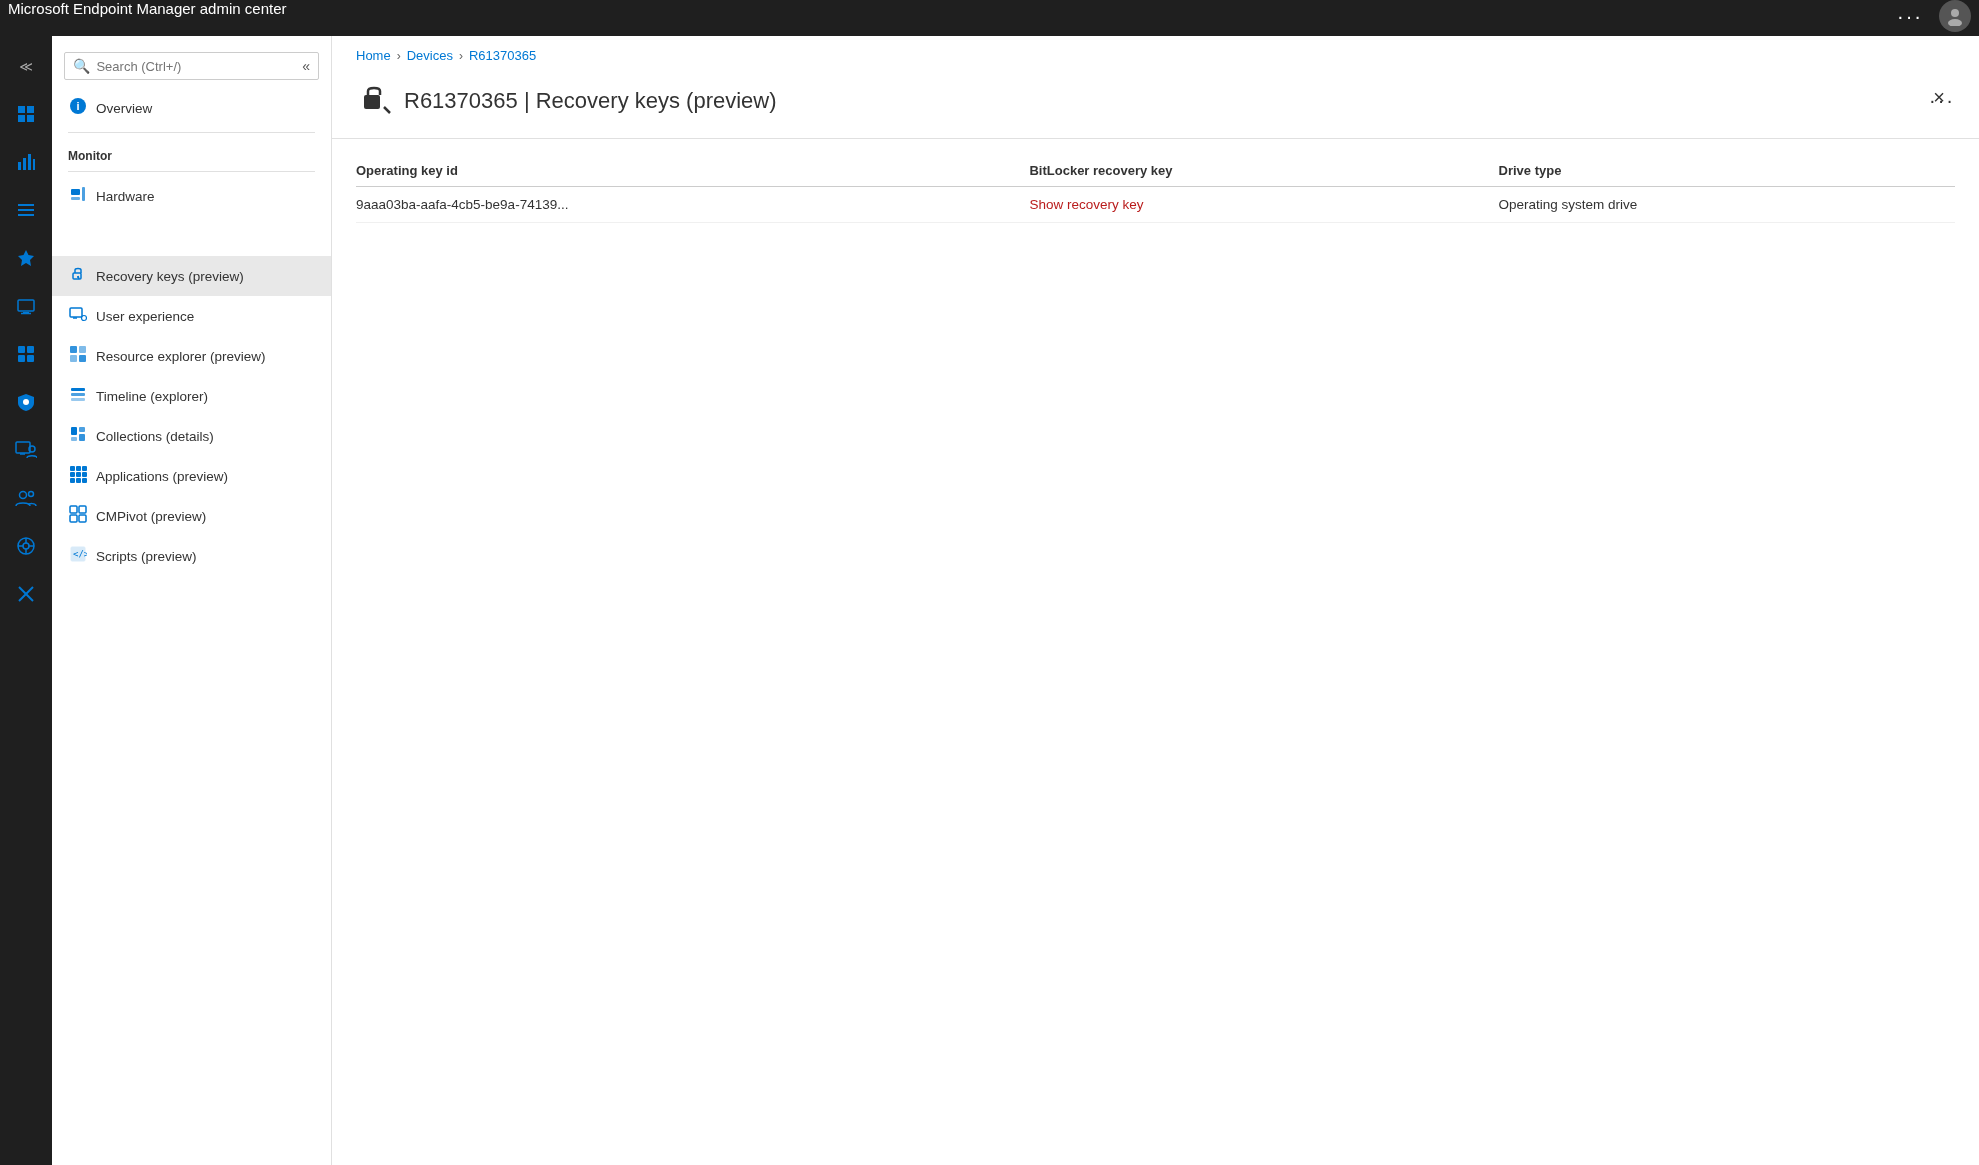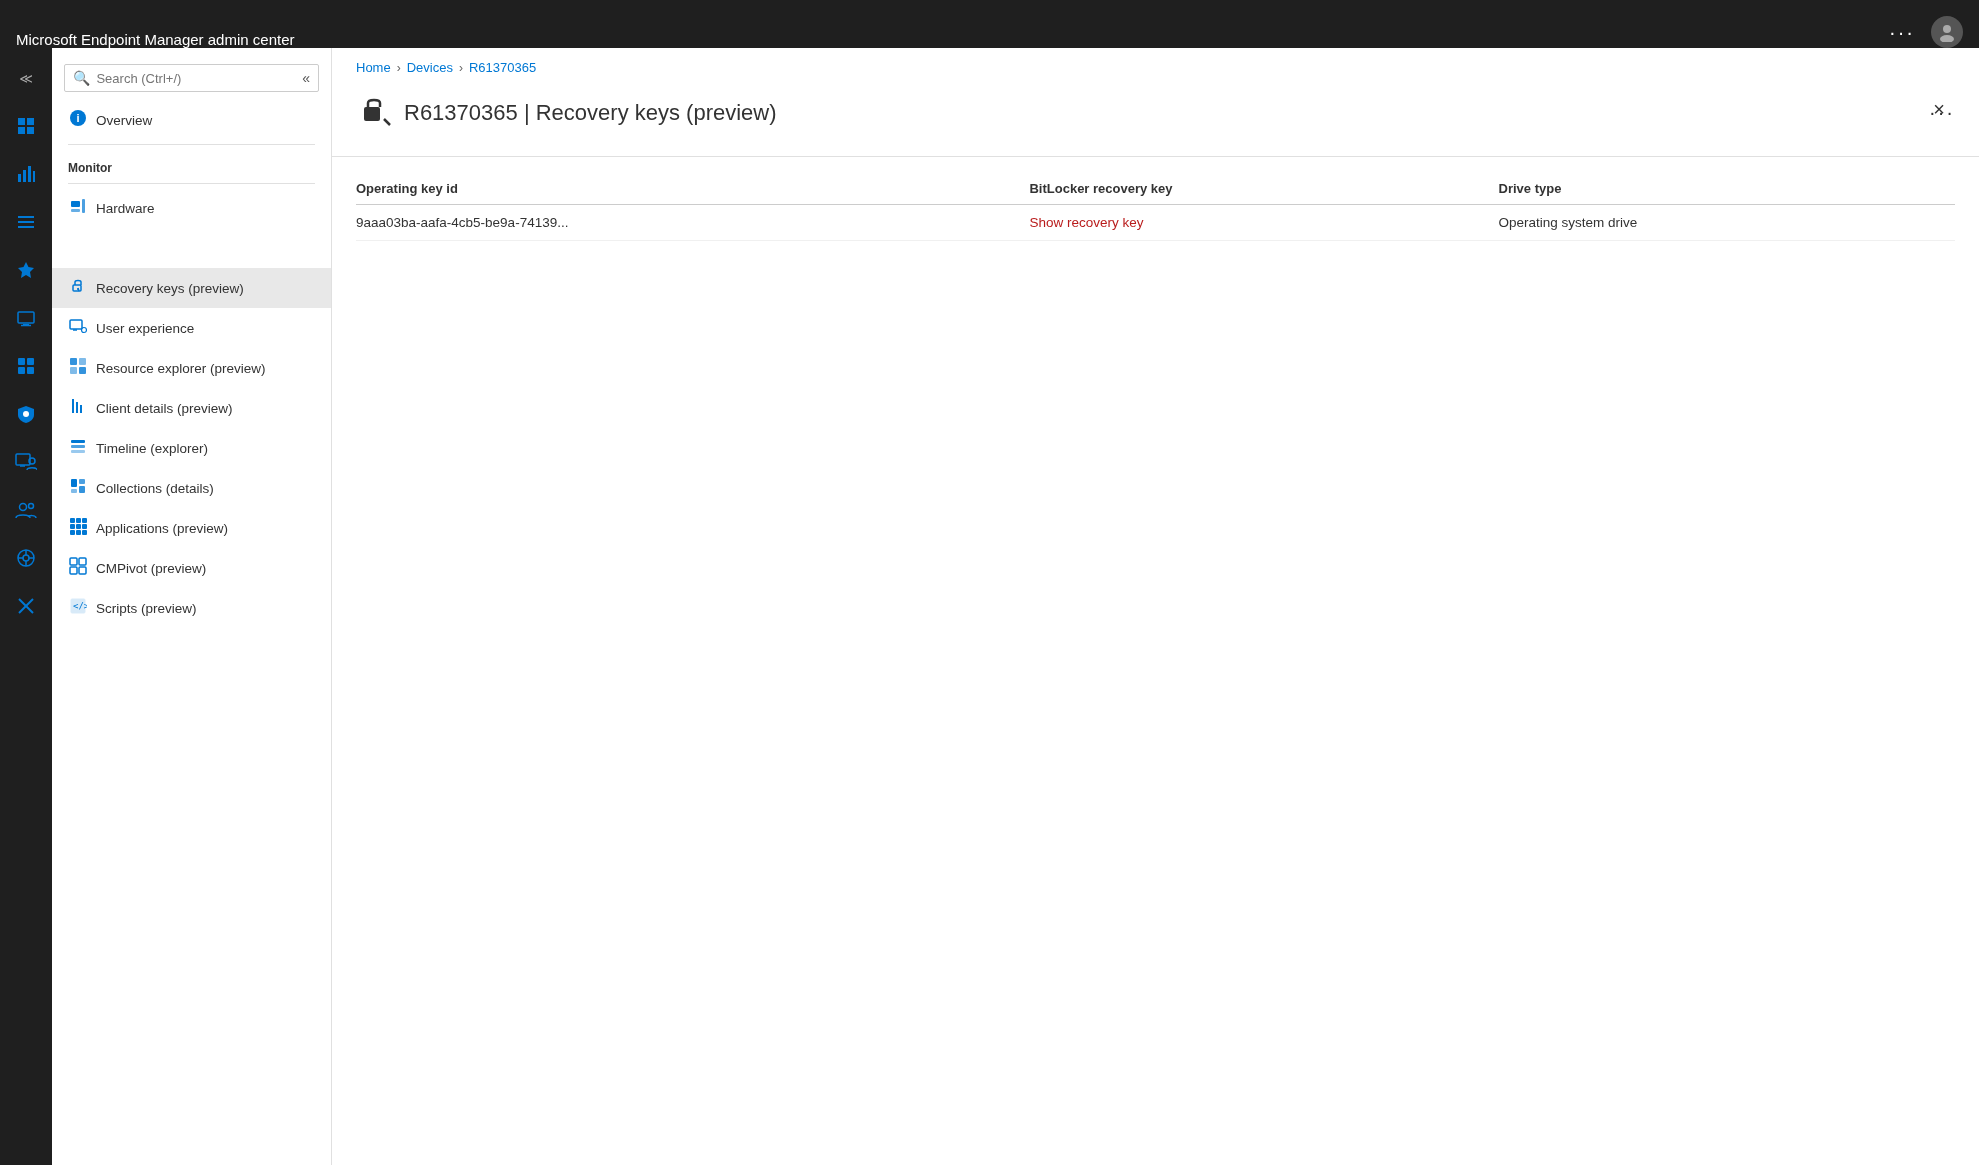--- a/index.html
+++ b/index.html
@@ -3,24 +3,24 @@
   <meta charset="utf-8">
   <style>
     * { box-sizing: border-box; margin: 0; padding: 0; }
     body { font-family: 'Segoe UI', Arial, sans-serif; font-size: 14px; background: #fff; display: flex; flex-direction: column; height: 100vh; overflow: hidden; }
 
     
     .top-bar {
       background: #1f1f1f;
       color: #fff;
       display: flex;
-      align-items: flex-end;
+      align-items: flex-start;
       justify-content: space-between;
-      padding: 0 16px;
-      height: 48px;
+      padding: 0 8px;
+      height: 36px;
       flex-shrink: 0;
     }
     .top-bar-title { font-size: 15px; font-weight: 400; color: #fff; }
     .top-bar-right { display: flex; align-items: center; gap: 16px; }
     .top-bar-ellipsis { color: #fff; font-size: 20px; letter-spacing: 2px; cursor: pointer; }
     .top-bar-avatar {
       width: 32px; height: 32px; border-radius: 50%;
       background: #555; display: flex; align-items: center; justify-content: center;
       color: #ccc; font-size: 18px;
     }
@@ -96,21 +96,21 @@
       display: flex; align-items: center; gap: 6px;
       padding: 12px 24px 8px 24px;
       font-size: 13px;
     }
     .breadcrumb a { color: #0078d4; text-decoration: none; cursor: pointer; }
     .breadcrumb-sep { color: #666; font-size: 12px; }
 
     
     .page-header {
       display: flex; align-items: center;
-      padding: 8px 24px 22px 24px;
+      padding: 8px 24px 16px 24px;
       border-bottom: 1px solid #e0e0e0;
       position: relative;
     }
     .page-header-icon { font-size: 28px; color: #333; margin-right: 12px; }
     .page-header-title { font-size: 22px; font-weight: 300; color: #333; flex: 1; }
     .page-header-ellipsis { font-size: 20px; color: #333; cursor: pointer; margin-left: 12px; letter-spacing: 2px; }
     .page-header-close {
       position: absolute; right: 24px; top: 10px;
       font-size: 20px; color: #333; cursor: pointer;
       width: 32px; height: 32px; display: flex; align-items: center; justify-content: center;
@@ -298,30 +298,20 @@
             <svg width="18" height="18" viewBox="0 0 18 18" fill="none">
               <rect x="1" y="1" width="7" height="7" rx="1" fill="#0078d4" opacity="0.8"></rect>
               <rect x="10" y="1" width="7" height="7" rx="1" fill="#0078d4" opacity="0.5"></rect>
               <rect x="1" y="10" width="7" height="7" rx="1" fill="#0078d4" opacity="0.5"></rect>
               <rect x="10" y="10" width="7" height="7" rx="1" fill="#0078d4" opacity="0.8"></rect>
             </svg>
           </span>
           <span>Resource explorer (preview)</span>
         </div>
 
-        <div class="sidebar-item">
-          <span class="sidebar-item-icon">
-            <svg width="18" height="18" viewBox="0 0 18 18" fill="none">
-              <rect x="3" y="2" width="2" height="14" fill="#0078d4"></rect>
-              <rect x="7" y="5" width="2" height="11" fill="#0078d4"></rect>
-              <rect x="11" y="8" width="2" height="8" fill="#0078d4"></rect>
-            </svg>
-          </span>
-          <span>Client details (preview)</span>
-        </div>
 
         <div class="sidebar-item">
           <span class="sidebar-item-icon">
             <svg width="18" height="18" viewBox="0 0 18 18" fill="none">
               <rect x="2" y="3" width="14" height="3" rx="1" fill="#0078d4"></rect>
               <rect x="2" y="8" width="14" height="3" rx="1" fill="#0078d4" opacity="0.7"></rect>
               <rect x="2" y="13" width="14" height="3" rx="1" fill="#0078d4" opacity="0.4"></rect>
             </svg>
           </span>
           <span>Timeline (explorer)</span>

